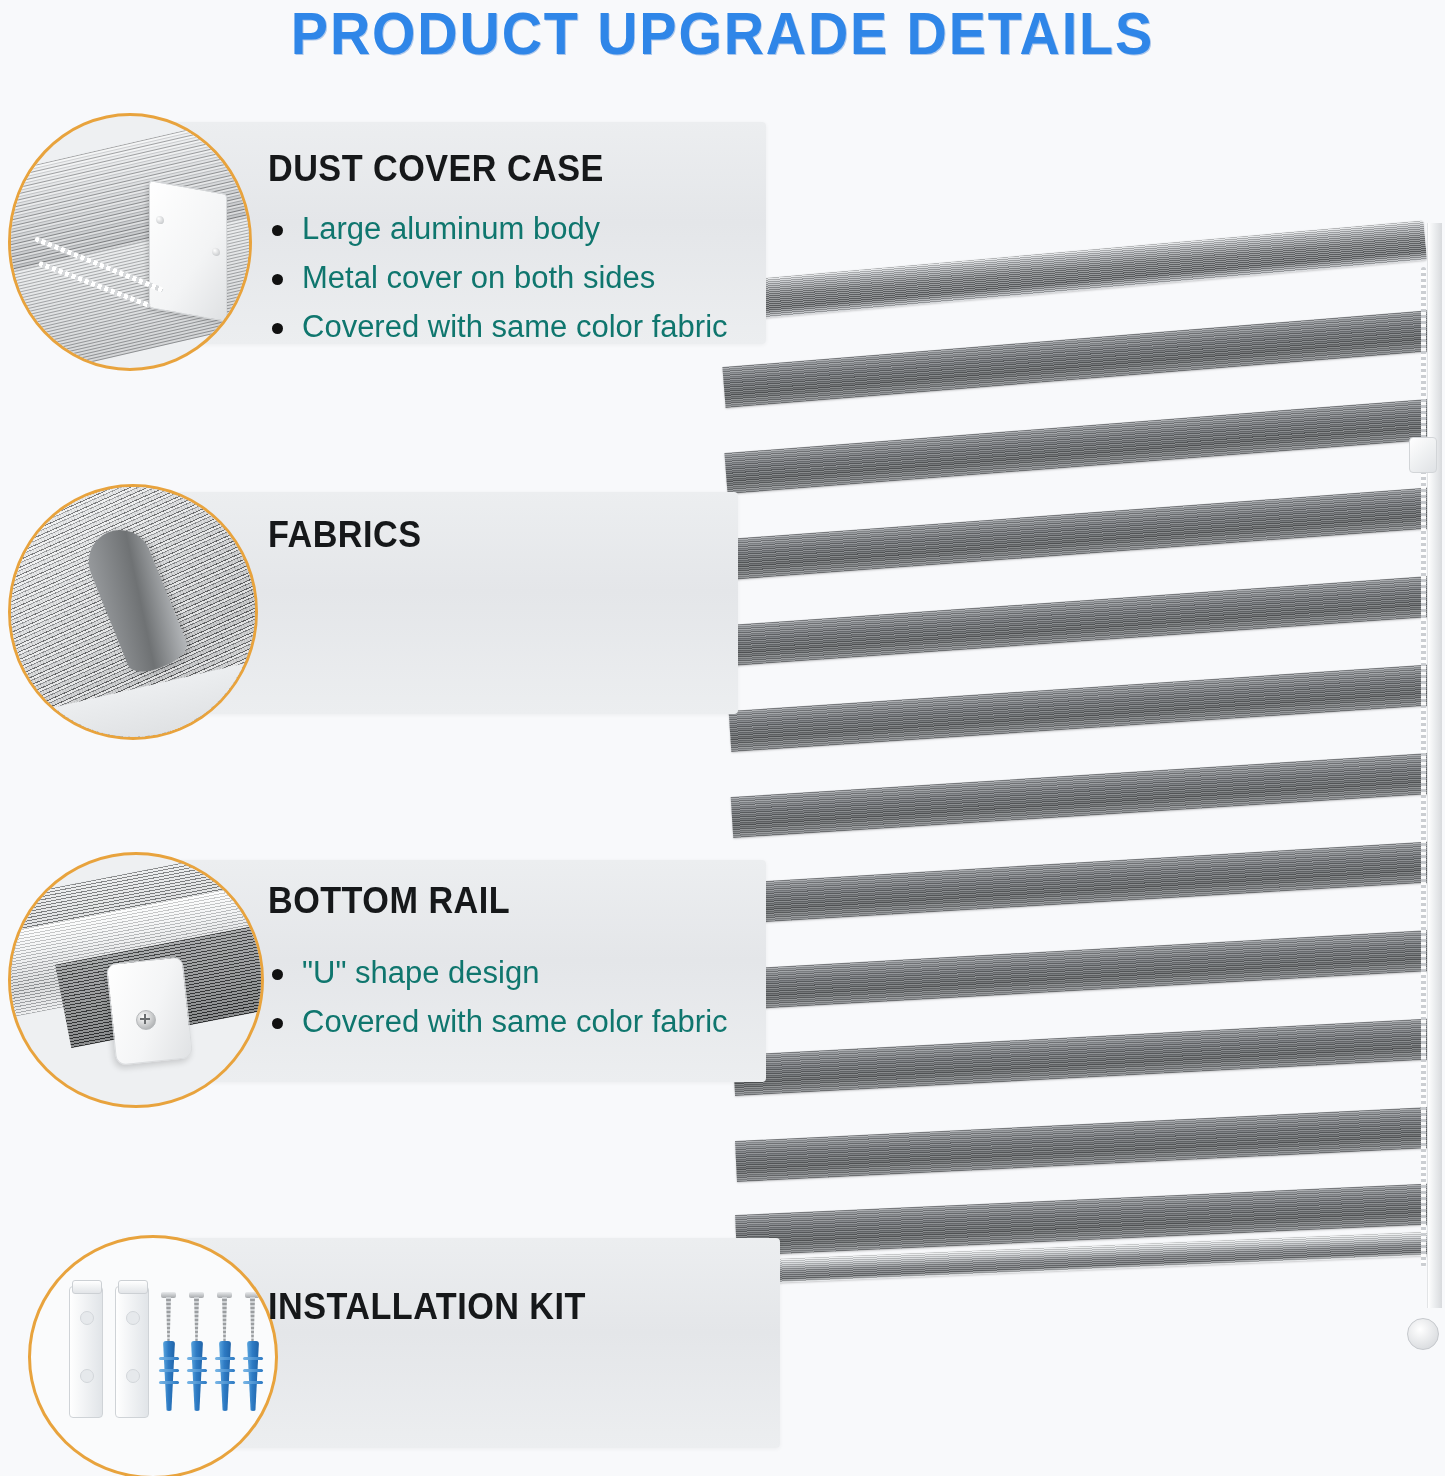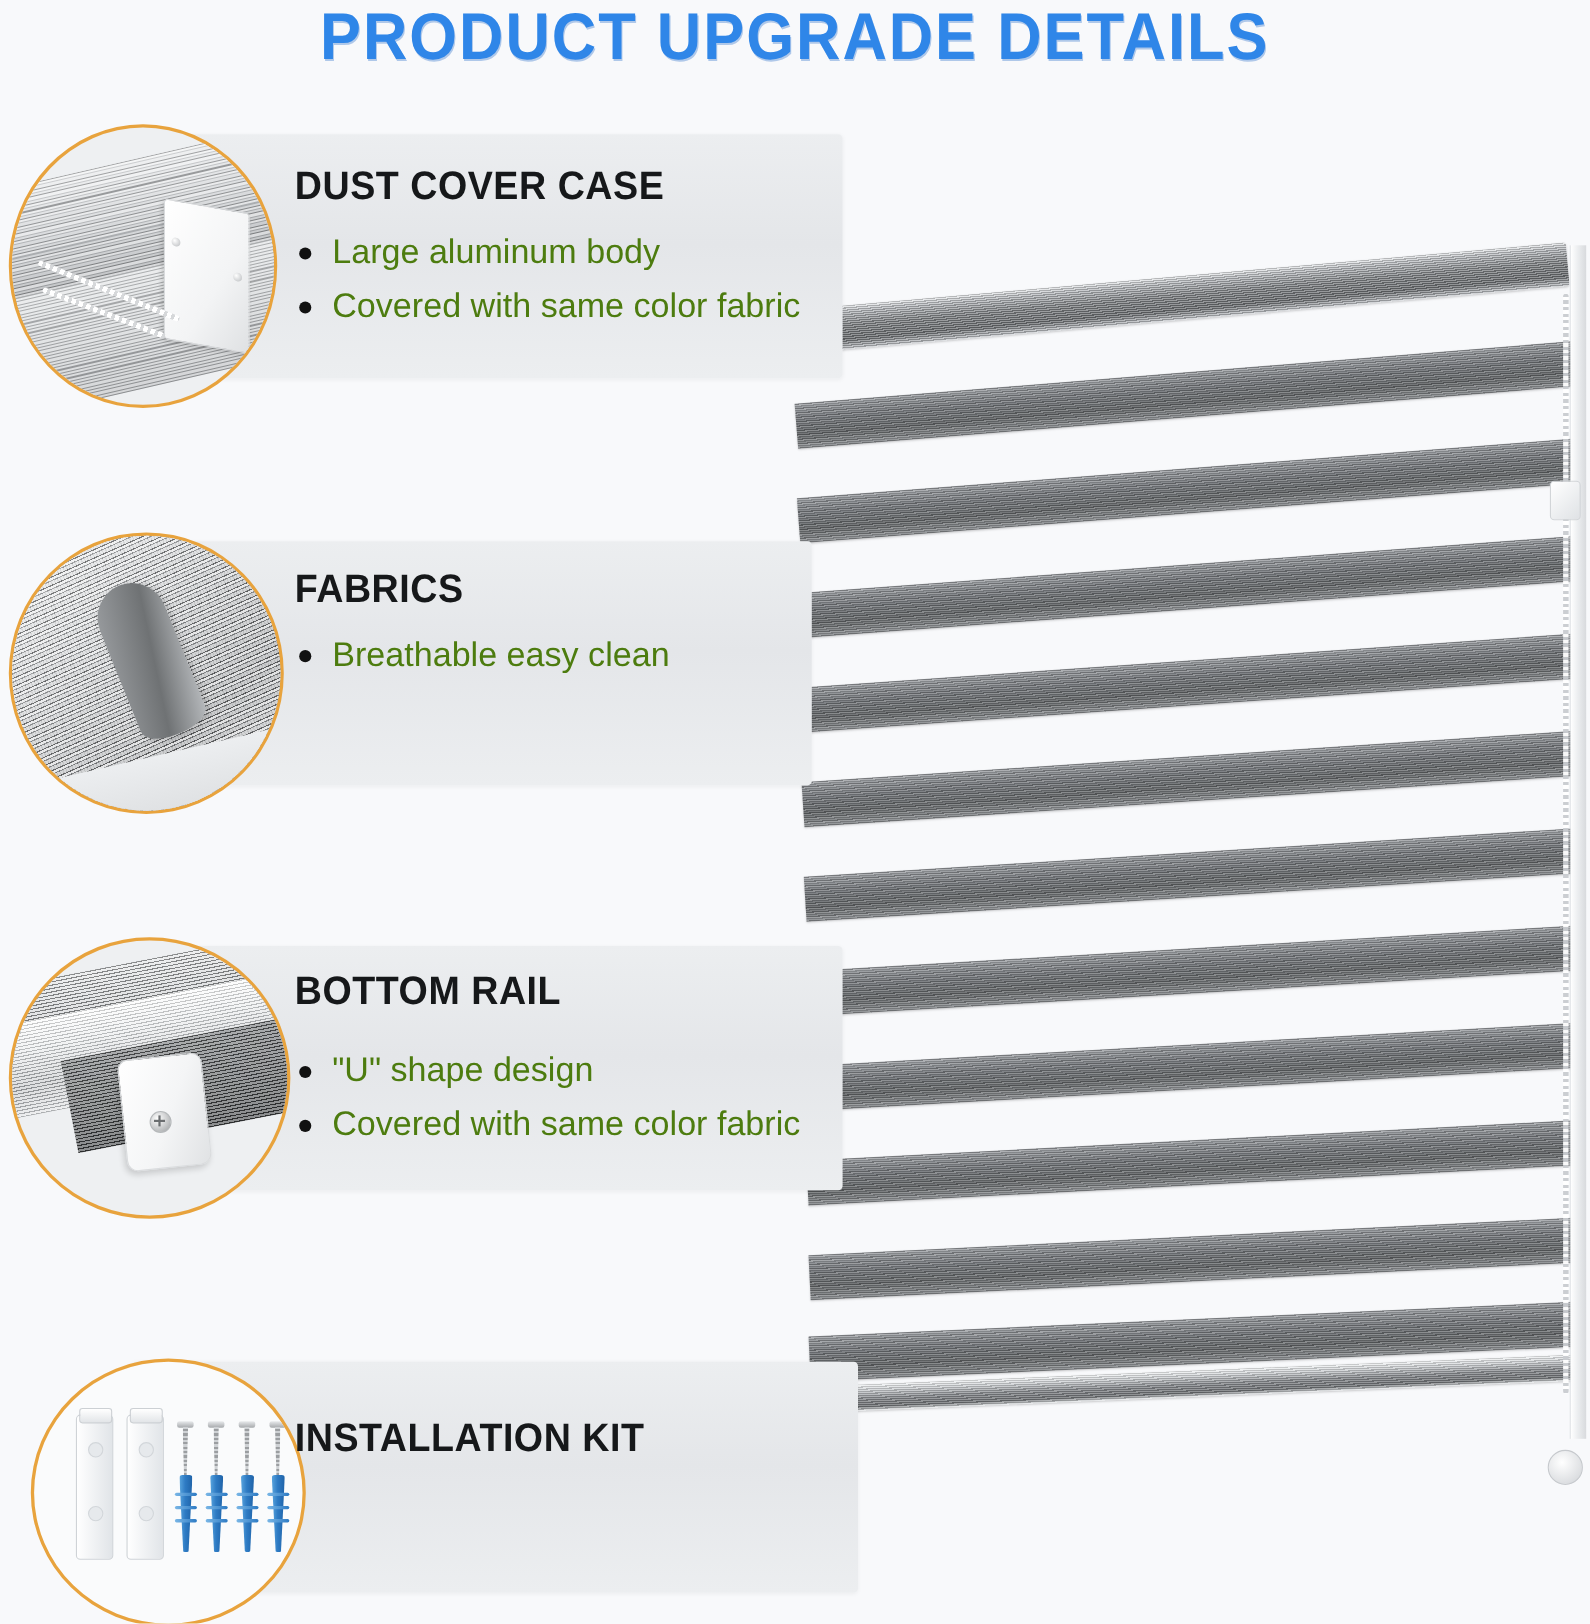--- a/index.html
+++ b/index.html
@@ -82,21 +82,21 @@
     box-shadow:0 1px 4px rgba(0,0,0,.05);
   }
   .ptext{position:absolute;}
   .heading{
     font-size:36px;font-weight:bold;color:#16181a;
     letter-spacing:.5px;transform:scaleX(.95);transform-origin:left center;
     white-space:nowrap;
   }
   .bullets{list-style:none;margin:0;padding:0;}
   .bullets li{
-    font-size:31px;color:#4d7c0f;line-height:49px;white-space:nowrap;
+    font-size:31px;color:#0f766e;line-height:49px;white-space:nowrap;
     position:relative;padding-left:34px;
   }
   .bullets li::before{
     content:"";position:absolute;left:4px;top:21px;
     width:11px;height:11px;border-radius:50%;background:#111;
   }
 
   
   .oval{
     position:absolute;border:3px solid #e8a33d;border-radius:50%;
@@ -287,40 +287,40 @@
       </div>
       <div class="beadchain"></div>
       <div class="beadchain b2"></div>
     </div>
   </div>
 
   <div class="ptext" style="left:268px;top:148px;">
     <div class="heading">DUST COVER CASE</div>
     <ul class="bullets" style="margin-top:14px;">
       <li>Large aluminum body</li>
+      <li>Metal cover on both sides</li>
       <li>Covered with same color fabric</li>
     </ul>
   </div>
 </div>
 
 <div class="section">
   <div class="panel" style="left:120px;top:492px;width:618px;height:222px;"></div>
 
   <div class="oval" style="left:8px;top:484px;width:244px;height:250px;">
     <div class="ov-inner">
       <div class="ph-fabric"></div>
       <div class="ph-fab-roll"></div>
       <div class="ph-fab-floor"></div>
     </div>
   </div>
 
   <div class="ptext" style="left:268px;top:514px;">
     <div class="heading">FABRICS</div>
     <ul class="bullets" style="margin-top:14px;">
-      <li>Breathable  easy clean</li>
     </ul>
   </div>
 </div>
 
 <div class="section">
   <div class="panel" style="left:120px;top:860px;width:646px;height:222px;"></div>
 
   <div class="oval" style="left:8px;top:852px;width:250px;height:250px;">
     <div class="ov-inner">
       <div class="ph-rail-fab"></div>

